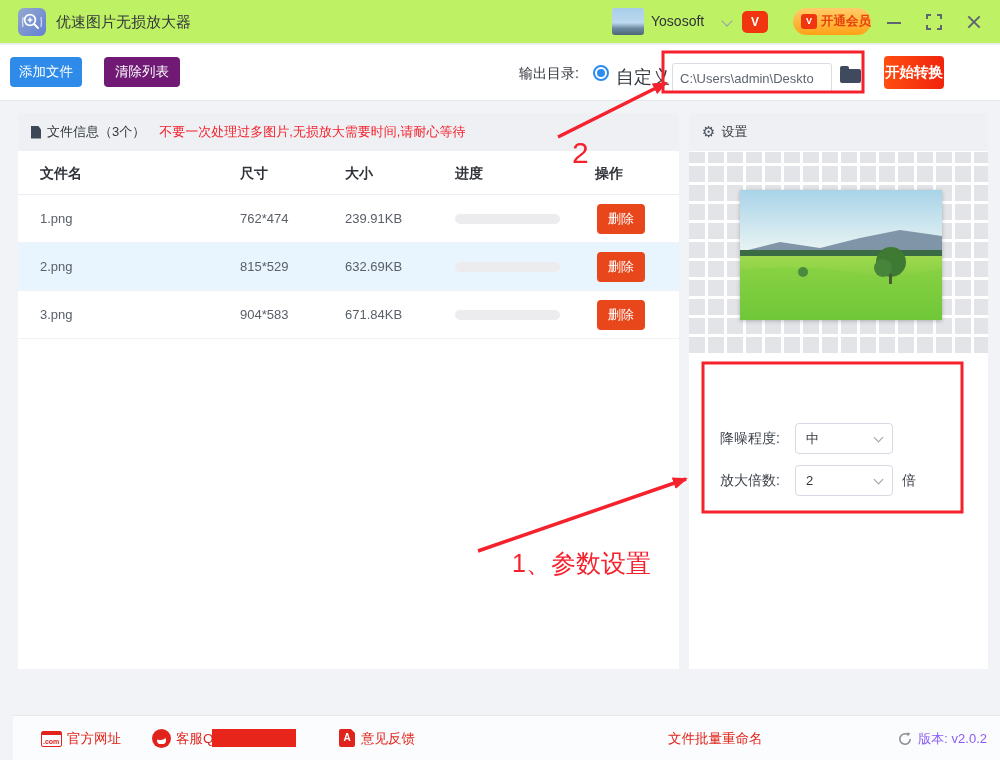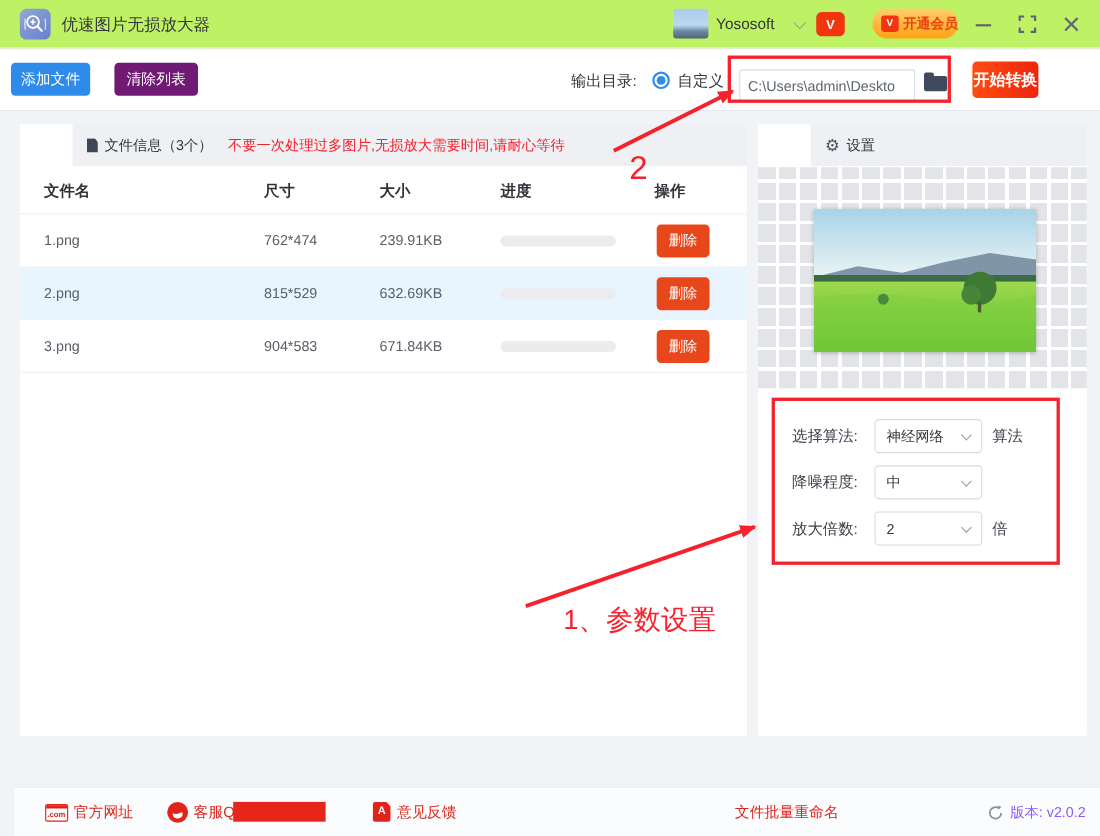--- a/index.html
+++ b/index.html
@@ -29,30 +29,30 @@
 
   
   .toolbar { position:absolute; left:0; top:45px; width:1000px; height:56px; background:#fff; border-bottom:1px solid #e4e7ed; z-index:4; }
   .btn { display:inline-block; border:none; border-radius:4px; color:#fff; font-size:13.5px; cursor:pointer;
          font-family:inherit; }
   .btn-add { position:absolute; left:10px; top:12px; width:72px; height:30px; background:#2f8bea; }
   .btn-clear { position:absolute; left:104px; top:12px; width:76px; height:30px; background:#701a75; }
   .outlabel { position:absolute; left:519px; top:20px; font-size:14px; color:#33373d; }
   .radio { position:absolute; left:593px; top:20px; width:16px; height:16px; border-radius:50%; border:2px solid #2d8cf0; background:#fff; }
   .radio .dot { position:absolute; left:2px; top:2px; width:8px; height:8px; border-radius:50%; background:#2d8cf0; }
-  .customlabel { position:absolute; left:616px; top:20px; font-size:14px; color:#33373d; }
+  .customlabel { position:absolute; left:616px; top:20px; font-size:18px; color:#33373d; }
   .pathinput { position:absolute; left:672px; top:63px; width:160px; height:30px; border:1px solid #d9dce3; border-radius:3px;
                padding:0 7px; font-size:13px; color:#5f6570; font-family:inherit; background:#fff; z-index:5; }
   .folder { position:absolute; left:840px; top:69px; width:21px; height:14px; background:#3f4a5e; border-radius:2px; z-index:5; }
   .folder::before { content:""; position:absolute; left:0; top:-3px; width:9px; height:4px; background:#3f4a5e; border-radius:2px 2px 0 0; }
   .btn-start { position:absolute; left:884px; top:11px; width:60px; height:33px; font-size:14.5px; font-weight:bold;
                background:linear-gradient(90deg,#ff4d10,#f0240c); }
 
   
-  .panel { position:absolute; background:#fff;padding-left:48px; }
+  .panel { position:absolute; background:#fff; }
   .filepanel { left:18px; top:113px; width:661px; height:556px; }
   .panelhead { height:38px; background:#eef0f3; display:flex; align-items:center; padding-left:13px; gap:6px; }
   .docicon { width:10px; height:13px; background:#3c4654; clip-path:polygon(0 0,70% 0,100% 30%,100% 100%,0 100%); }
   .ph-title { font-size:13px; color:#33373d; }
   .ph-warn { font-size:13px; color:#f5222d; margin-left:8px; }
 
   .thead { position:absolute; left:0; top:38px; width:100%; height:44px; border-bottom:1px solid #ebeef5; font-weight:bold; font-size:14px; color:#303339; }
   .trow { position:absolute; left:0; width:100%; height:48px; font-size:13px; color:#5a6068; border-bottom:1px solid #f0f2f6; }
   .row-hl { background:#e8f5fe; }
   .cell { position:absolute; top:0; line-height:44px; }
@@ -201,28 +201,20 @@
       <rect x="0" y="60" width="202" height="8" fill="#3a6b45"></rect>
       <rect x="0" y="66" width="202" height="64" fill="url(#grass)"></rect>
       <path d="M0 80 Q60 74 110 82 T202 78 L202 130 L0 130 Z" fill="#7fcf40" opacity="0.55"></path>
       <circle cx="151" cy="72" r="15" fill="#3f7a35"></circle>
       <circle cx="143" cy="78" r="9" fill="#46853a"></circle>
       <rect x="149" y="84" width="3" height="10" fill="#4a5a30"></rect>
       <circle cx="63" cy="82" r="5" fill="#4a8a3e"></circle>
     </svg>
   </div>
   <div class="formbox">
-    <div class="frow" style="top:18px;">
-      <span class="lab">选择算法:</span>
-      <div class="select">
-        <span>神经网络</span>
-        <span class="chev"></span>
-      </div>
-      <span class="suf">算法</span>
-    </div>
     <div class="frow" style="top:60px;">
       <span class="lab">降噪程度:</span>
       <div class="select">
         <span>中</span>
         <span class="chev"></span>
       </div>
       <span class="suf"></span>
     </div>
     <div class="frow" style="top:102px;">
       <span class="lab">放大倍数:</span>

